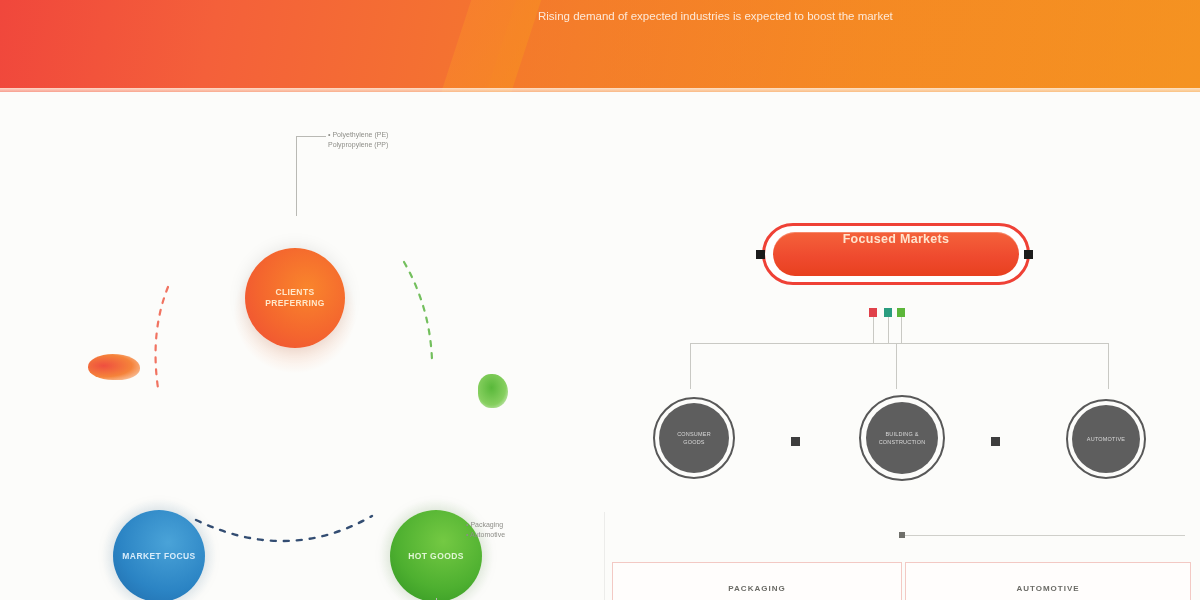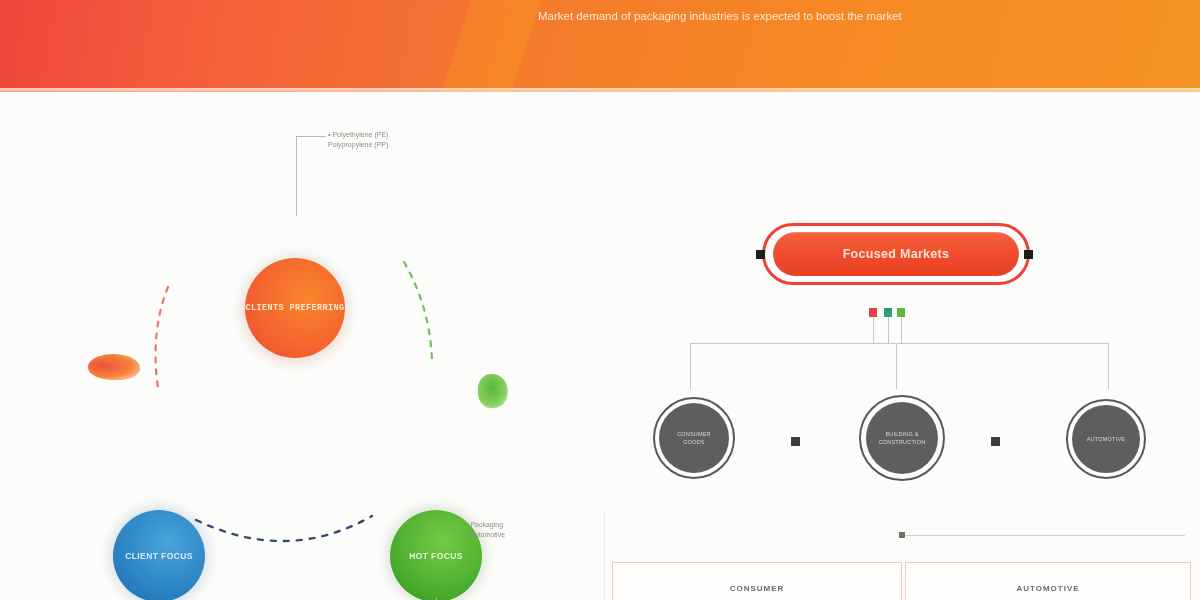--- a/index.html
+++ b/index.html
@@ -91,25 +91,24 @@
     justify-content: center;
     text-align: center;
     color: #fff;
     font-size: 8.5px;
     font-weight: bold;
     letter-spacing: .4px;
     line-height: 11px;
     box-shadow: 0 0 18px rgba(0,0,0,.10);
   }
   #circle-clients {
-    left: 245px; top: 166px;
+    left: 245px; top: 156px;
     width: 100px; height: 100px;
     background: radial-gradient(circle at 62% 40%, #f9852c 0%, #f4662e 55%, #ee4b35 100%);
     color: #ffe7c9;
-    font-family: Liberation Mono, monospace;
   }
   #circle-focus {
     left: 113px; top: 418px;
     width: 92px; height: 92px;
     background: radial-gradient(circle at 60% 35%, #4aa3d8 0%, #2b84c4 60%, #1f69a8 100%);
     color: #d8ecfa;
   }
   #circle-uses {
     left: 390px; top: 418px;
     width: 92px; height: 92px;
@@ -146,21 +145,21 @@
     border-radius: 34px;
     background: #fff;
     box-sizing: border-box;
   }
   #focused-pill {
     position: absolute;
     left: 773px; top: 140px;
     width: 246px; height: 44px;
     border-radius: 24px;
     background: linear-gradient(180deg,#f4623a 0%, #ef4b2f 55%, #e8401f 100%);
-    display: flex; align-items: center; justify-content: center;
+    display: flex; align-items: flex-start; justify-content: center;
     color: #ffe4cd;
     font-size: 12.5px;
     font-weight: bold;
     letter-spacing: .3px;
     box-shadow: inset 0 1px 0 rgba(255,255,255,.25);
   }
   .sq-black {
     position: absolute;
     width: 9px; height: 9px;
     background: #1b1b1b;
@@ -244,21 +243,21 @@
   }
 </style>
 </head>
 <body>
 
 <div id="page">
 
   <div id="header">
     <div id="header-slash2"></div>
     <div id="header-slash"></div>
-    <div id="header-sub">Market demand of packaging industries is expected to boost the market</div>
+    <div id="header-sub">Rising demand of expected industries is expected to boost the market</div>
   </div>
   <div id="header-bottom-fade"></div>
 
   <div id="body-area">
 
     <div class="blob" style="left:88px; top:262px; width:52px; height:26px;
                 background: radial-gradient(ellipse at 30% 45%, #ef4f3f 0%, #f5833a 55%, rgba(247,170,120,.25) 100%);
                 border-radius: 50% 55% 45% 50%; filter: blur(.4px);"></div>
     <div class="blob" style="left:478px; top:282px; width:30px; height:34px;
                 background: radial-gradient(ellipse at 45% 40%, #59b83a 0%, #86cf5f 60%, rgba(190,228,170,.2) 100%);
@@ -275,26 +274,26 @@
 
     <div class="circle-glow" id="glow-clients"></div>
     <div class="circle-glow" id="glow-focus"></div>
     <div class="circle-glow" id="glow-uses"></div>
 
     <div class="circle" id="circle-clients">
       <span>CLIENTS
 PREFERRING</span>
     </div>
     <div class="circle" id="circle-focus">
-      <span>CLIENT
+      <span>MARKET
 FOCUS</span>
     </div>
     <div class="circle" id="circle-uses">
       <span>HOT
-FOCUS</span>
+GOODS</span>
     </div>
 
     <div class="callout" style="left:328px; top:38px; width:150px;">• Polyethylene (PE)
   Polypropylene (PP)</div>
 
     <div class="leader-line" style="left:436px; top:506px; width:1px; height:15px;"></div>
     <div class="callout" style="left:466px; top:428px; width:90px;">• Packaging
 • Automotive</div>
 
     <div id="divider-vert"></div>
@@ -335,20 +334,20 @@
       <span>AUTOMOTIVE</span>
     </div>
 
     <div class="sep-sq" style="left:791px; top:345px;"></div>
     <div class="sep-sq" style="left:991px; top:345px;"></div>
 
     <div id="fmo-rule-dot"></div>
     <div id="fmo-rule"></div>
 
     <div class="opp-box" id="opp-pack">
-      <span>CONSUMER</span>
+      <span>PACKAGING</span>
     </div>
     <div class="opp-box" id="opp-auto">
       <span>AUTOMOTIVE</span>
     </div>
 
   </div>
 </div>
 
 </body></html>

